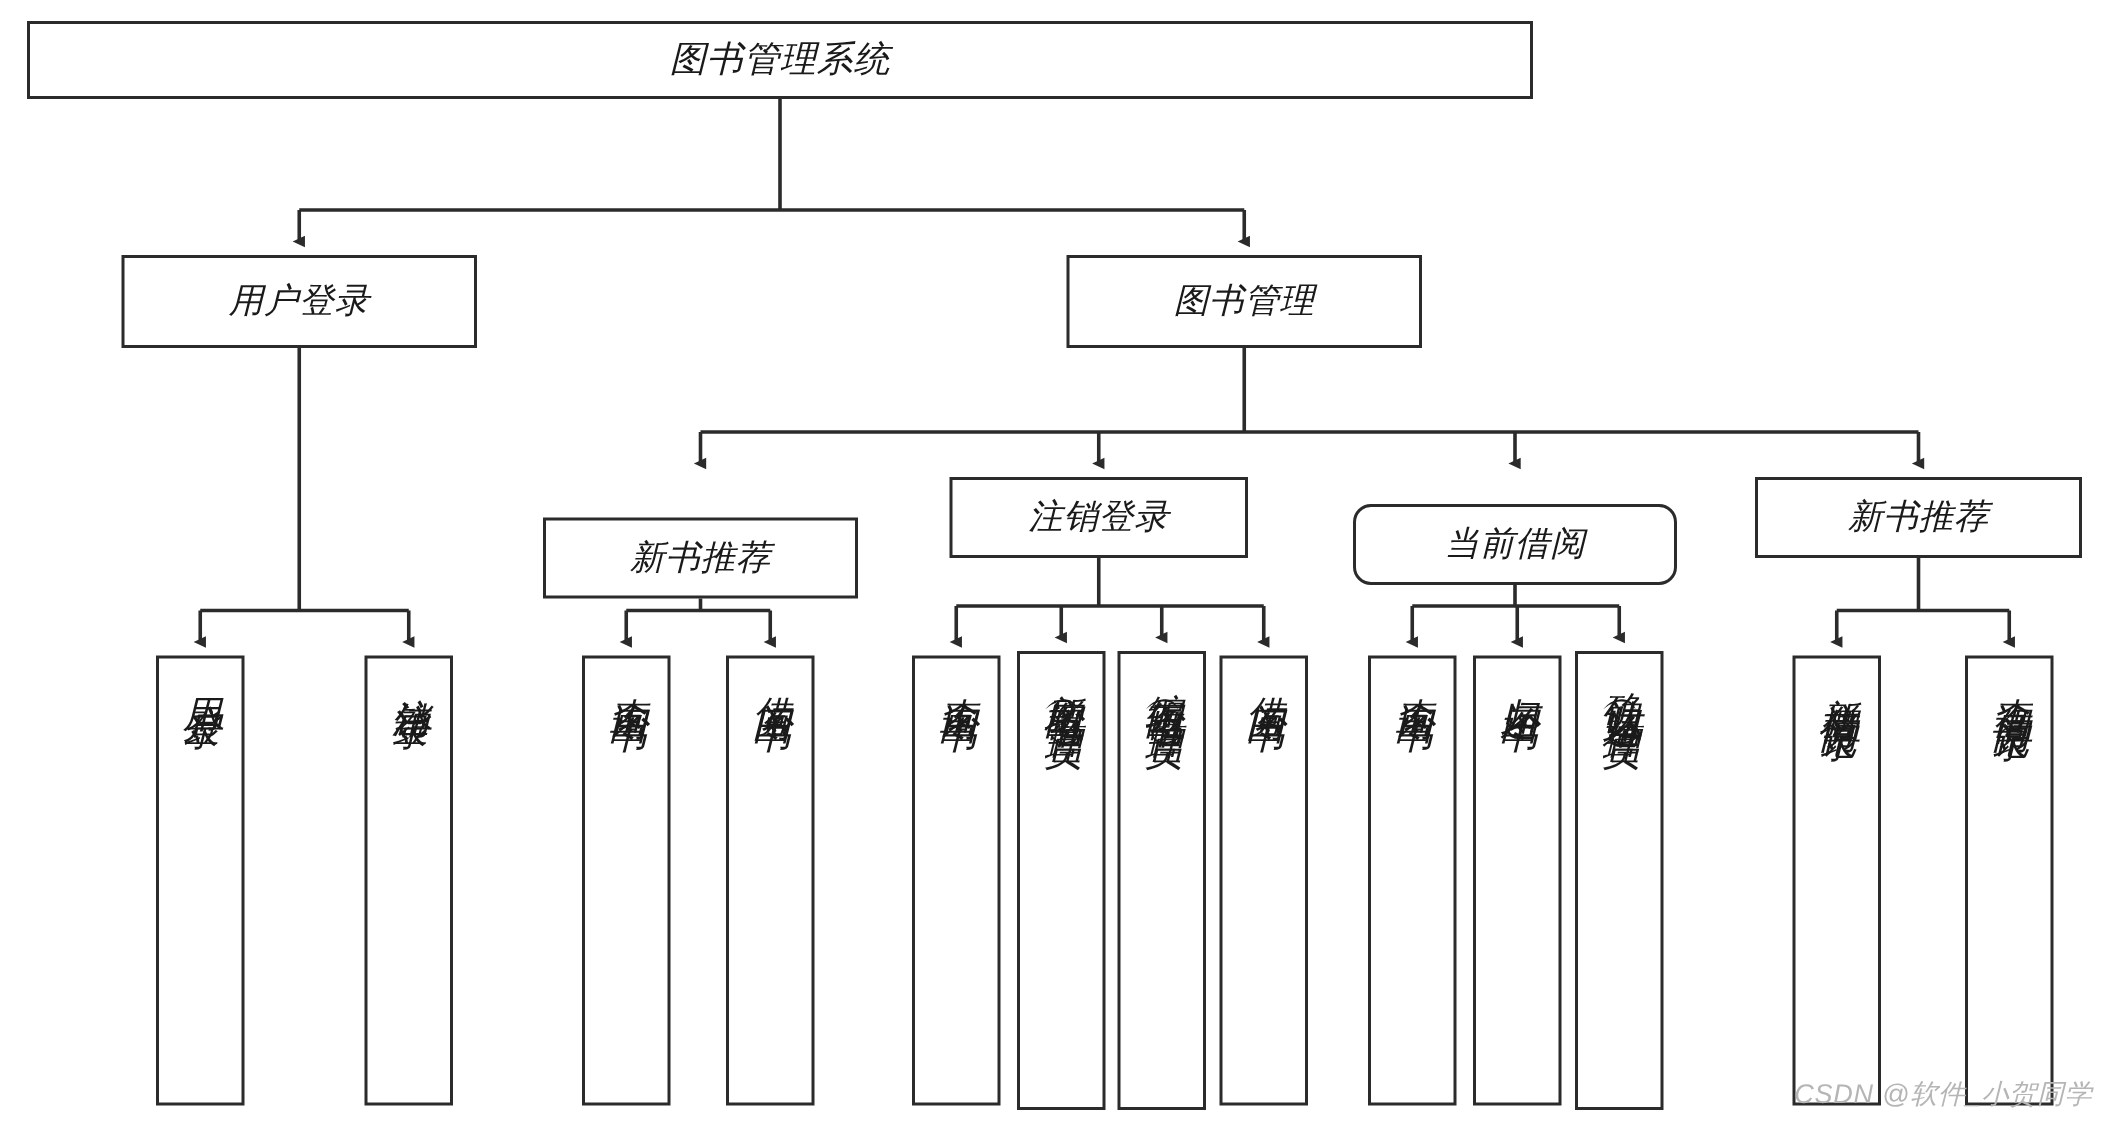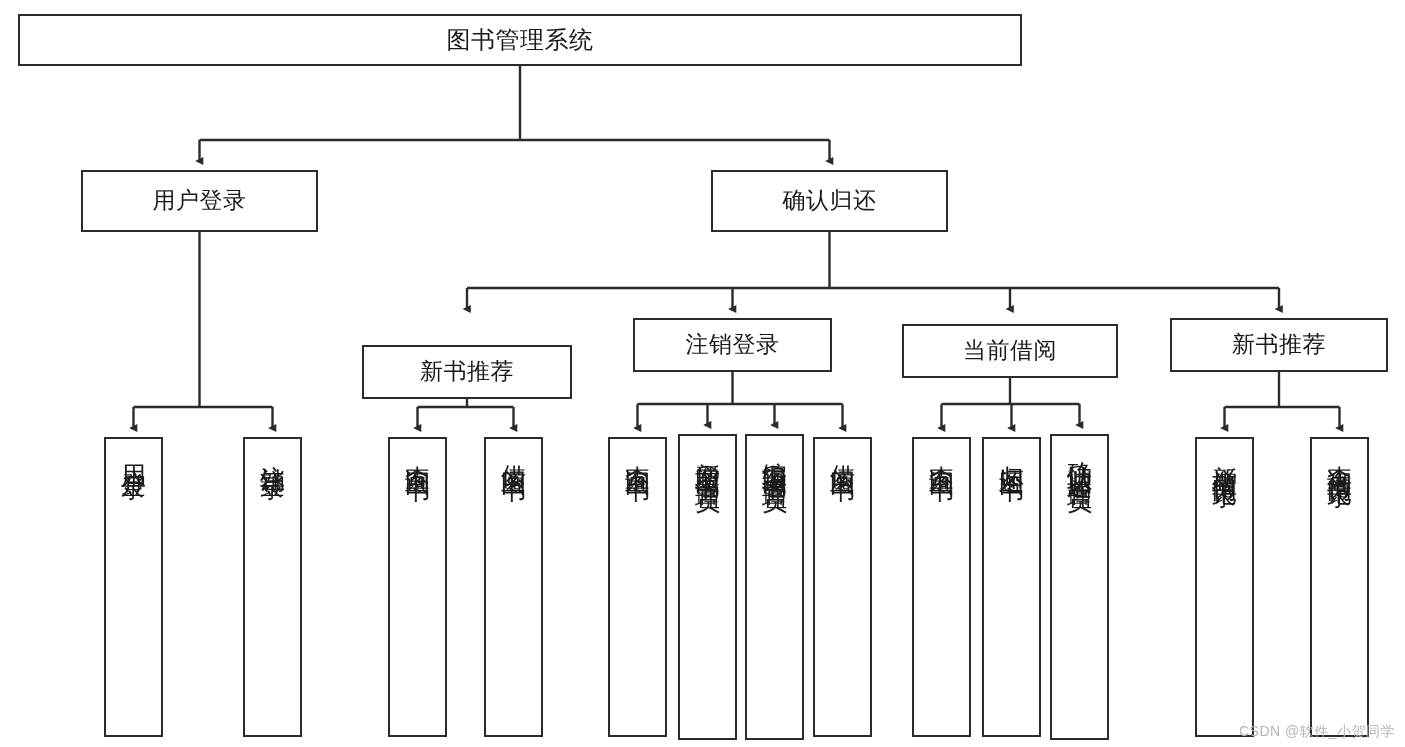--- a/index.html
+++ b/index.html
@@ -12,20 +12,21 @@
     width: 1405px;
     height: 747px;
     font-family: "Liberation Sans", "DejaVu Sans", sans-serif;
     overflow: hidden;
     position: relative;
   }
   #diagram-root {
     position: relative;
     width: 1405px;
     height: 747px;
+    font-style: italic;
   }
   svg.edges {
     position: absolute;
     top: 0;
     left: 0;
     width: 1405px;
     height: 747px;
   }
   .node {
     position: absolute;
@@ -57,21 +58,21 @@
     font-size: 25px;
     letter-spacing: 4px;
     line-height: 1;
     margin: 0 auto;
   }
   .node.root .label { font-size: 24px; }
   .watermark {
     position: absolute;
     right: 10px;
     bottom: 6px;
-    font-size: 14px;
+    font-size: 18px;
     color: #b5b5b5;
     letter-spacing: 0.5px;
     white-space: nowrap;
     pointer-events: none;
     font-family: "Liberation Sans", "DejaVu Sans", sans-serif;
   }
 </style>
 </head>
 <body>
 
@@ -121,29 +122,29 @@
   </svg>
 
   <div id="node-layer">
       <div class="node horizontal root" style="left: 18px; top: 14px; width: 1004px; height: 52px; border-color: rgb(43, 43, 43); background: rgb(255, 255, 255);">
         <span class="label">图书管理系统</span>
       </div>
       <div class="node horizontal" style="left: 81px; top: 170px; width: 237px; height: 62px; border-color: rgb(43, 43, 43); background: rgb(255, 255, 255);">
         <span class="label">用户登录</span>
       </div>
       <div class="node horizontal" style="left: 711px; top: 170px; width: 237px; height: 62px; border-color: rgb(43, 43, 43); background: rgb(255, 255, 255);">
-        <span class="label">确认归还</span>
+        <span class="label">图书管理</span>
       </div>
       <div class="node horizontal" style="left: 362px; top: 318px; width: 210px; height: 54px; border-color: rgb(43, 43, 43); background: rgb(255, 255, 255); margin-top: 27px;">
         <span class="label">新书推荐</span>
       </div>
       <div class="node horizontal" style="left: 633px; top: 318px; width: 199px; height: 54px; border-color: rgb(43, 43, 43); background: rgb(255, 255, 255);">
         <span class="label">注销登录</span>
       </div>
-      <div class="node horizontal" style="left: 902px; top: 324px; width: 216px; height: 54px; border-color: rgb(43, 43, 43); background: rgb(255, 255, 255);">
+      <div class="node horizontal" style="left: 902px; top: 336px; width: 216px; height: 54px; border-color: rgb(43, 43, 43); background: rgb(255, 255, 255); border-radius: 12px;">
         <span class="label">当前借阅</span>
       </div>
       <div class="node horizontal" style="left: 1170px; top: 318px; width: 218px; height: 54px; border-color: rgb(43, 43, 43); background: rgb(255, 255, 255);">
         <span class="label">新书推荐</span>
       </div>
       <div class="node vertical" style="left: 104px; top: 437px; width: 59px; height: 300px; border-color: rgb(43, 43, 43); background: rgb(255, 255, 255);">
         <span class="label">用户登录</span>
       </div>
       <div class="node vertical" style="left: 243px; top: 437px; width: 59px; height: 300px; border-color: rgb(43, 43, 43); background: rgb(255, 255, 255);">
         <span class="label">注销登录</span>

